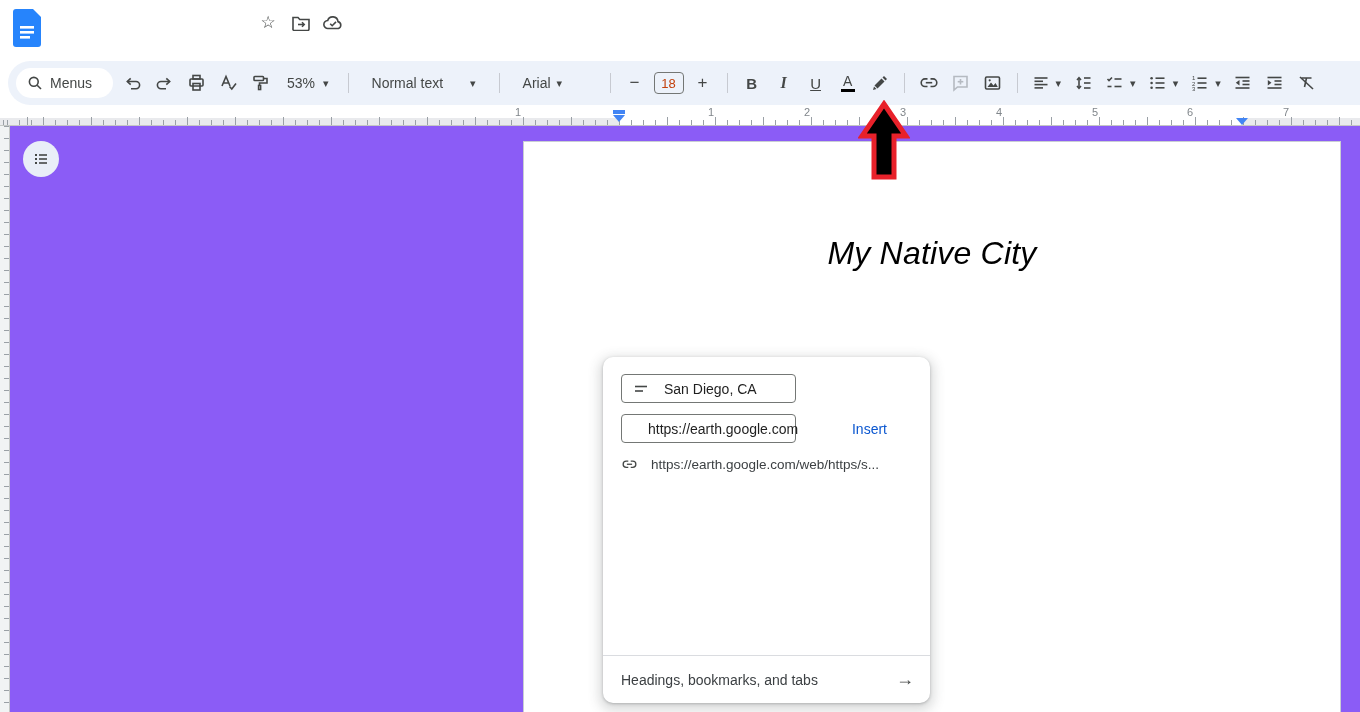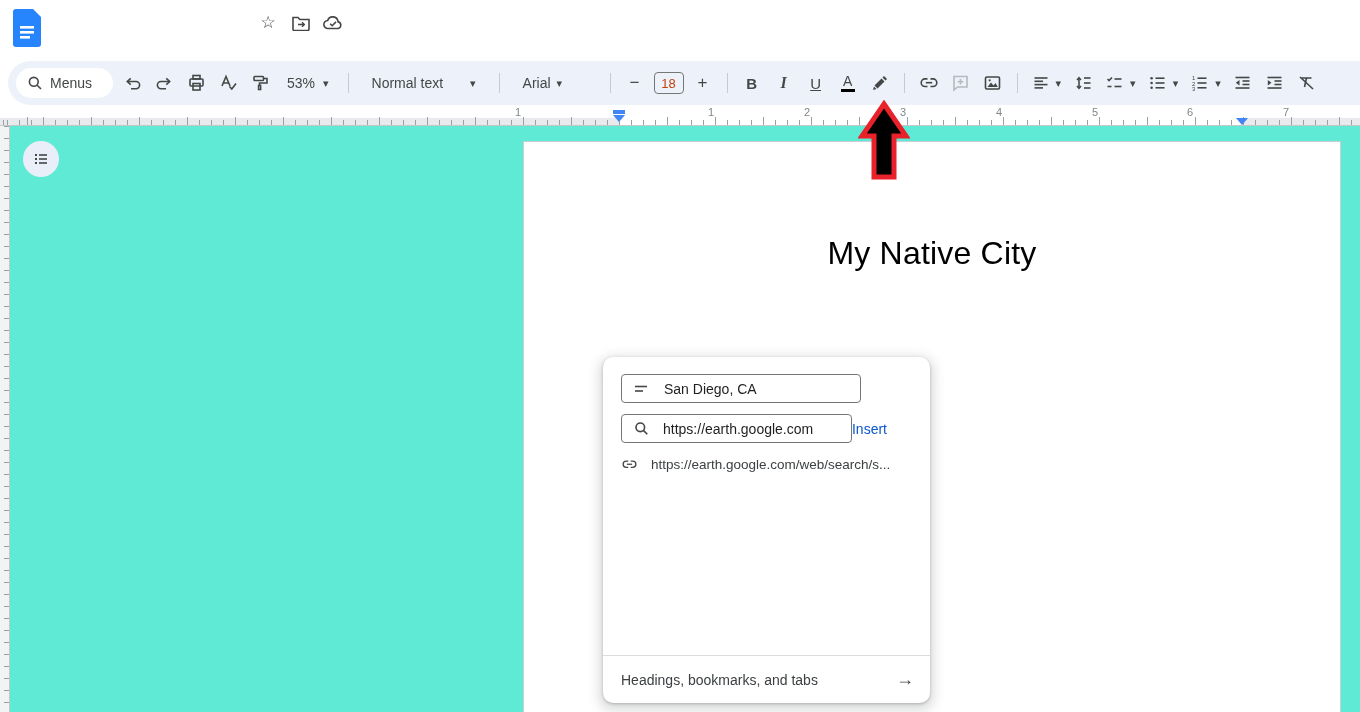--- a/index.html
+++ b/index.html
@@ -50,31 +50,31 @@
   .ruler-ticks-half { position:absolute; bottom:0; left:0; width:1360px; height:8px;
     background-image:repeating-linear-gradient(to right, #9aa0a6 0 1px, transparent 1px 48px);
     background-position:43px 0; }
   .ruler-num { position:absolute; top:1px; font-size:11px; color:#80868b; transform:translateX(-50%); }
   .indent-marker-left { position:absolute; left:613px; top:5px; width:12px; }
   .indent-marker-left .bar { width:12px; height:4px; background:#4285f4; margin-bottom:1px; }
   .indent-marker-left .tri { width:0; height:0; border-left:6px solid transparent; border-right:6px solid transparent; border-top:7px solid #4285f4; }
   .indent-marker-right { position:absolute; left:1236px; top:13px; width:0; height:0; border-left:6px solid transparent; border-right:6px solid transparent; border-top:7px solid #4285f4; }
 
   
-  .docarea { position:absolute; left:0; top:126px; width:1360px; height:586px; background:#5eead4; }
+  .docarea { position:absolute; left:0; top:126px; width:1360px; height:586px; background:#8b5cf6;font-style:italic; }
   .vruler { position:absolute; left:0; top:0; width:10px; height:586px; background:#f1f3f4; border-right:1px solid #c4c7c5;
     background-image:repeating-linear-gradient(to bottom, #9aa0a6 0 1px, transparent 1px 12px); background-size:5px 100%; background-repeat:no-repeat; background-position:right; }
   .outline-btn { position:absolute; left:23px; top:15px; width:36px; height:36px; border-radius:50%; background:#e9eef8; border:none; display:flex; align-items:center; justify-content:center; cursor:pointer; }
   .page { position:absolute; left:523px; top:15px; width:818px; height:600px; background:#fff; border:1px solid #c9ced3; }
   .doc-title { margin-top:93px; text-align:center; font-size:32px; color:#000; letter-spacing:.2px; }
 
   
   .link-dialog { position:absolute; left:603px; top:357px; width:327px; height:346px; background:#fff; border-radius:10px;
     box-shadow:0 1px 3px rgba(60,64,67,.3), 0 4px 12px 4px rgba(60,64,67,.18); display:flex; flex-direction:column; z-index:30; }
-  .fld { width:240px; height:29px; border:1px solid #747775; border-radius:4px; display:flex; align-items:center; padding-left:12px; gap:14px; background:#fff; cursor:text; }
+  .fld { width:175px; height:29px; border:1px solid #747775; border-radius:4px; display:flex; align-items:center; padding-left:12px; gap:14px; background:#fff; cursor:text; }
   .fld span.val { font-size:14px; color:#1f1f1f; white-space:nowrap; }
   .dlg-row1 { margin:17px 18px 0; }
   .dlg-row2 { margin:11px 18px 0; display:flex; align-items:center; }
   .apply-btn { margin-left:auto; margin-right:25px; font-size:14px; font-weight:500; color:#0b57d0; cursor:pointer; background:none; border:none; }
   .suggestion { margin:14px 18px 0; display:flex; align-items:center; gap:13px; cursor:pointer; max-width:291px; }
   .suggestion span.val { font-size:13.5px; color:#3c4043; white-space:nowrap; overflow:hidden; }
   .dlg-spacer { flex:1; }
   .dlg-divider { height:1px; background:#dadce0; }
   .dlg-footer { height:47px; display:flex; align-items:center; padding:0 16px 0 18px; cursor:pointer; border-radius:0 0 10px 10px; }
   .dlg-footer .lbl { font-size:14px; color:#3c4043; }
@@ -354,21 +354,21 @@
       <span class="val">https://earth.google.com</span>
     </div>
     <button class="apply-btn">Insert</button>
   </div>
   <div class="suggestion">
     <svg class="ic" width="17" height="13" viewBox="0 0 20 16">
       <path d="M8.5 11.5 H6 a3.8 3.8 0 0 1 0 -7.6 h2.5" stroke="#5f6368"></path>
       <path d="M11.5 3.9 H14 a3.8 3.8 0 0 1 0 7.6 h-2.5" stroke="#5f6368"></path>
       <line x1="6.8" y1="7.7" x2="13.2" y2="7.7" stroke="#5f6368"></line>
     </svg>
-    <span class="val">https://earth.google.com/web/search/s...</span>
+    <span class="val">https://earth.google.com/web/https/s...</span>
   </div>
   <div class="dlg-spacer"></div>
   <div class="dlg-divider"></div>
   <div class="dlg-footer">
     <span class="lbl">Headings, bookmarks, and tabs</span>
     <span class="arr">→</span>
   </div>
 </div>
 
 <svg class="red-arrow" width="52" height="81" viewBox="0 0 52 81">

